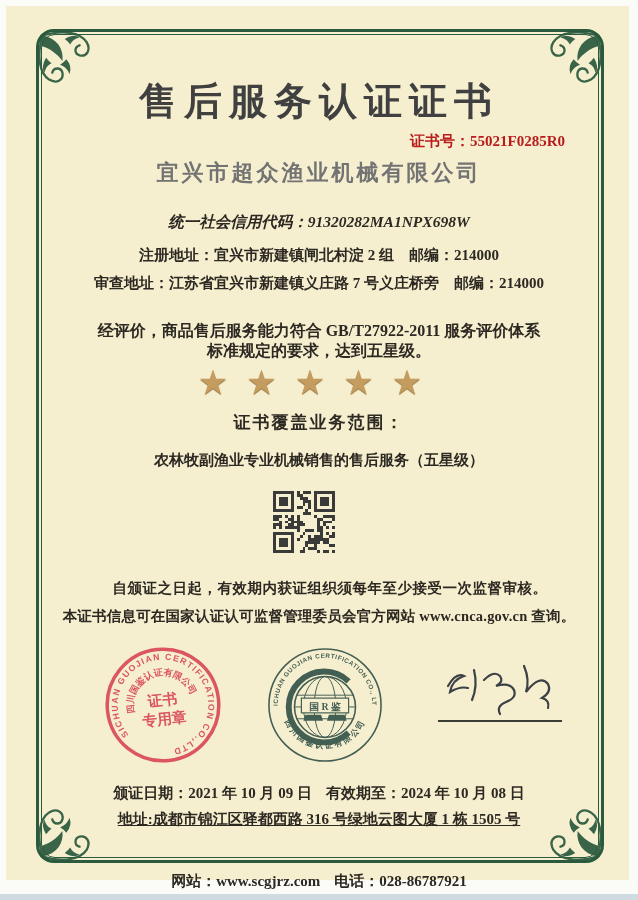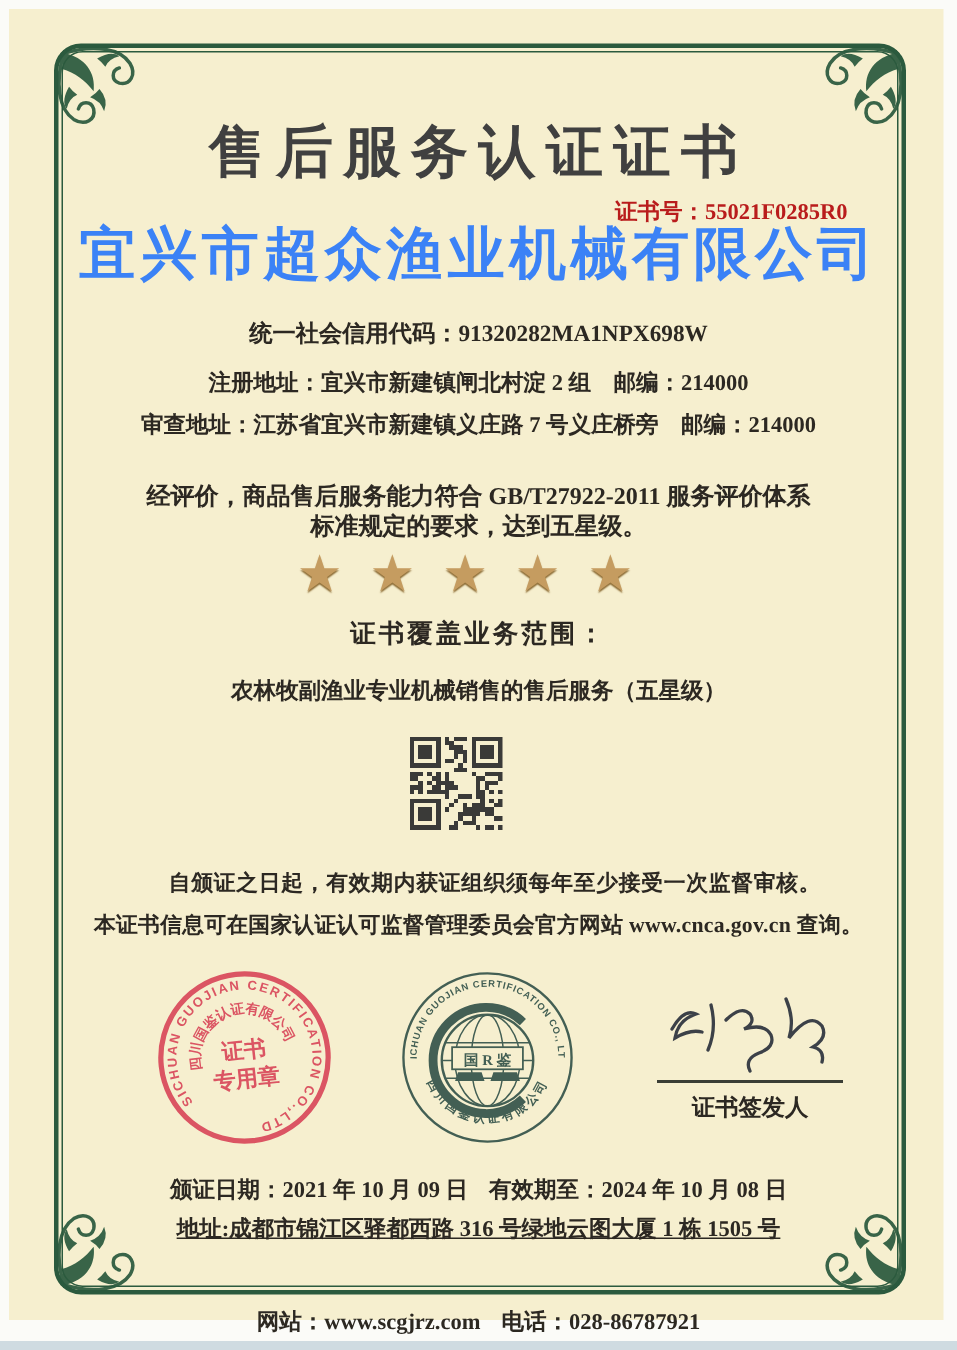--- a/index.html
+++ b/index.html
@@ -26,22 +26,22 @@
   .orn-tl{left:32px;top:25px;}
   .orn-tr{right:30px;top:25px;transform:scaleX(-1);}
   .orn-bl{left:32px;bottom:33px;transform:scaleY(-1);}
   .orn-br{right:30px;bottom:33px;transform:scale(-1,-1);}
   .line{position:absolute;left:0;right:0;text-align:center;color:#2c2822;}
   .title{
     top:76px;font-family:"Liberation Sans", sans-serif;font-weight:900;
     font-size:38px;letter-spacing:7px;color:#404040;
   }
   .certno{position:absolute;top:132px;right:73px;font-size:15px;font-weight:700;color:#b91c1c;}
-  .company{top:144px;font-size:38px;font-weight:700;letter-spacing:3px;color:#3b82f6;}
-  .credit{top:212px;font-size:15.5px;font-weight:700;}
+  .company{top:158px;font-size:22px;font-weight:700;letter-spacing:3px;color:#737373;}
+  .credit{top:212px;font-size:15.5px;font-weight:700;font-style:italic;}
   .reg-addr{top:246px;font-size:15px;font-weight:700;}
   .audit-addr{top:274px;font-size:15px;font-weight:700;}
   .eval1{top:309px;font-size:16px;font-weight:700;margin-top:12px;}
   .eval2{top:341px;font-size:16px;font-weight:700;}
   .stars{
     top:362px;font-size:34px;letter-spacing:18px;color:#c59c60;
     text-shadow:0 1px 1px #8f6f38;
   }
   .scope-head{top:411px;font-size:17px;font-weight:700;letter-spacing:2px;}
   .scope-text{top:451px;font-size:15px;font-weight:700;}
@@ -304,21 +304,20 @@
 <div class="sign-block">
   <svg class="sign-svg" viewBox="0 0 120 62">
     <g fill="none" stroke="#3c4148" stroke-width="2.2" stroke-linecap="round">
       <path d="M8,30 q8,-14 16,-10 q-12,4 -14,16 q10,-6 18,-4"></path>
       <path d="M34,14 q4,16 -2,30"></path>
       <path d="M44,24 q10,-10 16,-4 q4,6 -4,10 q14,-4 18,4 q3,8 -8,12 q-10,4 -6,12"></path>
       <path d="M84,10 q6,14 2,26 q14,-18 22,-8 q4,8 -6,14 q8,2 6,10"></path>
     </g>
   </svg>
   <div class="sign-line"></div>
-  <div class="signer">证书签发人</div>
 </div>
 
 <div class="line issue">
   <span>颁证日期：2021 年 10 月 09 日</span><span>有效期至：2024 年 10 月 08 日</span>
 </div>
 <div class="line addr">地址:成都市锦江区驿都西路 316 号绿地云图大厦 1 栋 1505 号</div>
 <div class="line contact">
   <span>网站：www.scgjrz.com</span><span>电话：028-86787921</span>
 </div>
 

